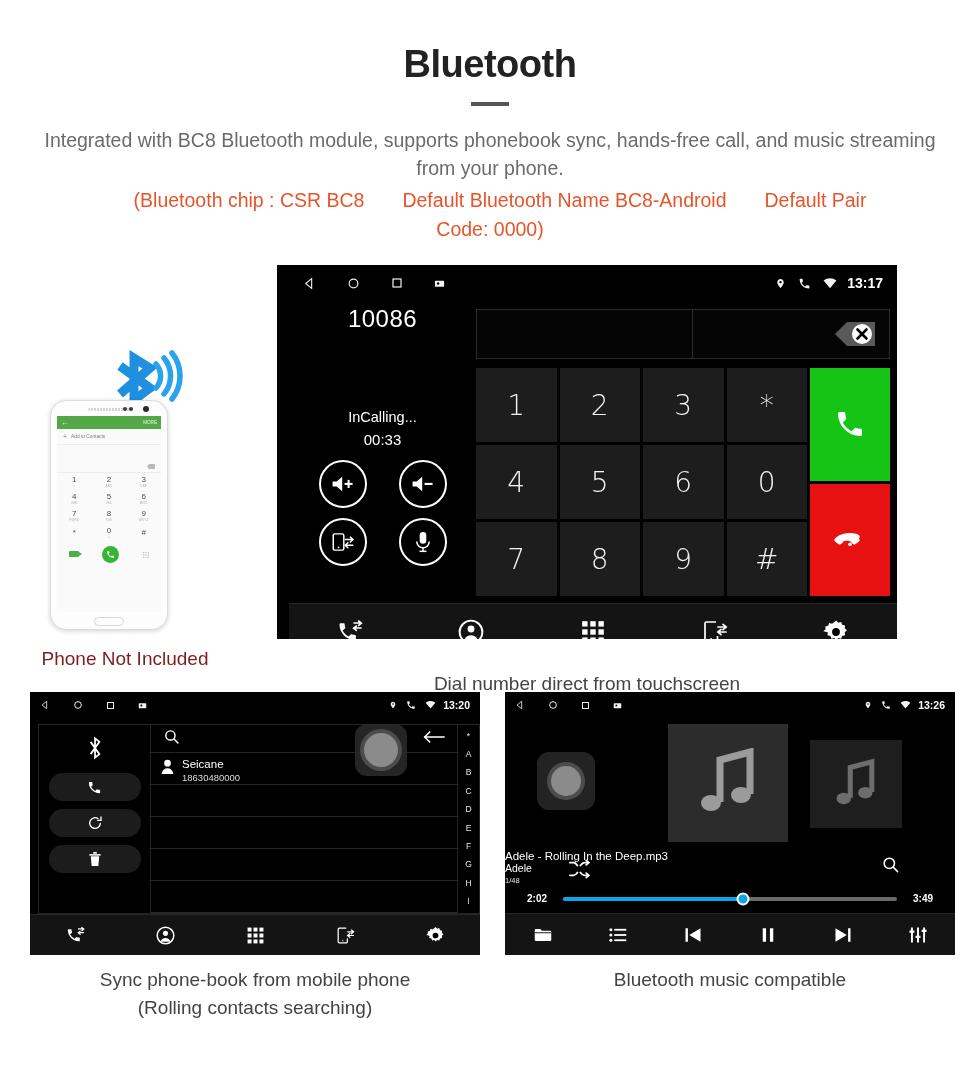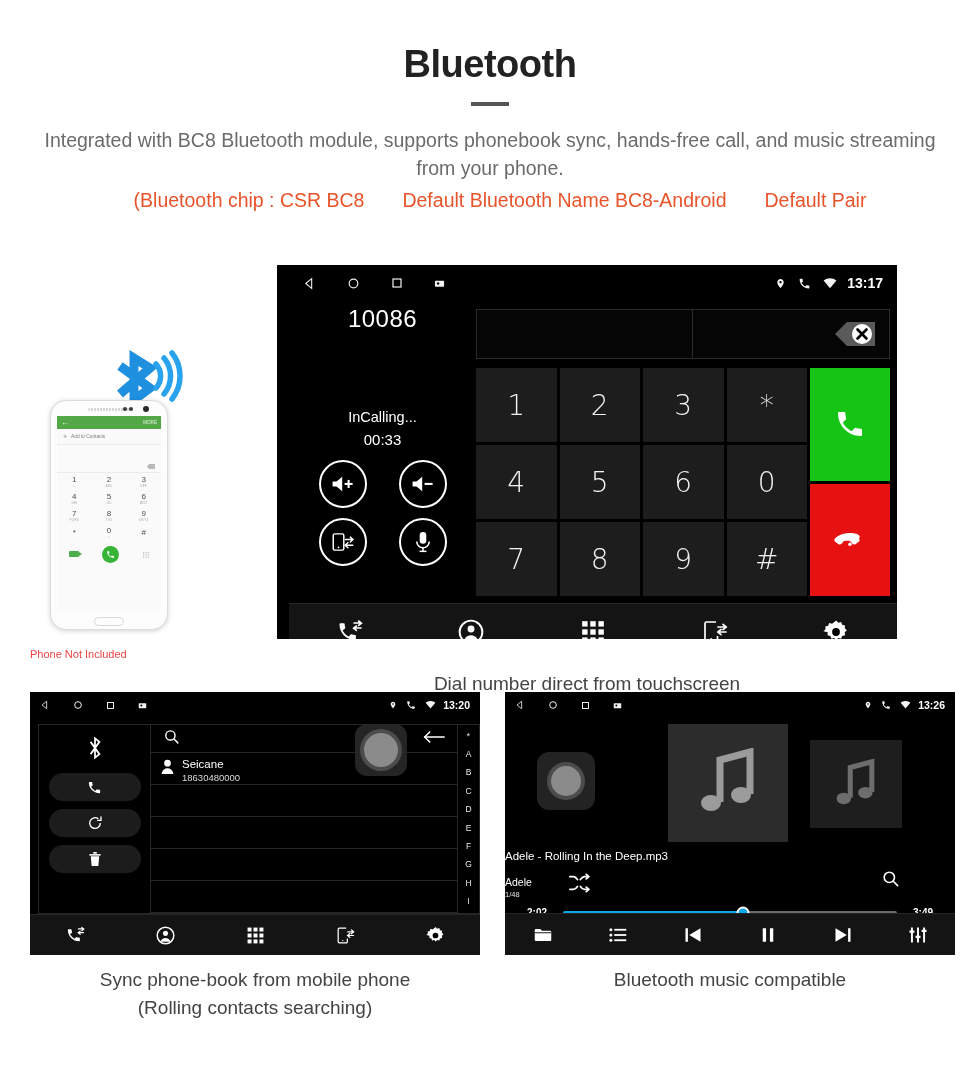--- a/index.html
+++ b/index.html
@@ -179,21 +179,21 @@
   .pm-kn { font-size: 8px; color:#4c4c4c; line-height: 8px; }
   .pm-ks { font-size: 3px; color:#aaa; letter-spacing:.3px; }
   .pm-actions { height: 26px; display:flex; align-items:center; justify-content:space-around; }
   .pm-vid { width:10px; height:6px; background:#4cae4c; border-radius:1px; position:relative; }
   .pm-vid:after{content:"";position:absolute;right:-3px;top:1px;border-left:3px solid #4cae4c;border-top:2px solid transparent;border-bottom:2px solid transparent;}
   .pm-callbtn { width:17px; height:17px; border-radius:50%; background:#35b435; display:flex;align-items:center;justify-content:center;}
   .pm-home { position:absolute; bottom:3px; left:50%; transform:translateX(-50%); width:30px; height:9px; border:1px solid #d8d8d8; border-radius:5px;}
   .bt-glyph { position:absolute; left: 112px; top: 348px; }
   .phone-caption {
     position:absolute; left: 30px; top: 648px; width: 190px;
-    text-align:left; color:#ef4444; font-size: 11px;
+    text-align:center; color:#7f1d1d; font-size: 19px;
   }
 
   
   #phonebook { left: 30px; top: 692px; width: 450px; height: 263px; }
   #phonebook .statusbar, #music .statusbar { height: 26px; padding: 0 10px; }
   #phonebook .sb-left > *, #music .sb-left > * { margin-right: 23px; }
   #phonebook .sb-right > *, #music .sb-right > * { margin-left: 9px; }
   #phonebook .sb-time, #music .sb-time { font-size: 10.5px; margin-left: 7px; }
 
   .pb-body { display: flex; height: 196px; padding: 6px 0 0 8px; }
@@ -229,21 +229,21 @@
 
   
   #music { left: 505px; top: 692px; width: 450px; height: 263px; }
   .mu-art { position: relative; height: 132px; }
   .art-box { position:absolute; background:#2c2c2c; display:flex; align-items:center; justify-content:center; }
   .art-main { left: 163px; top: 6px; width: 120px; height: 118px; }
   .art-side { left: 305px; top: 22px; width: 92px; height: 88px; background:#1e1e1e; }
   .art-left-touch { left: 32px; top: 34px; width: 58px; height: 58px; border-radius:12px; background:#232323; }
   .mu-meta { color:#fff; }
   .mu-track { font-size: 11.5px; }
-  .mu-artist { font-size: 10.5px; margin-top: 14px; }
+  .mu-artist { font-size: 10.5px; margin-top: 0; }
   .mu-idx { font-size: 7.5px; margin-top: 2px; color:#e6e6e6; }
   .mu-ctrlrow { position:relative; height: 0; }
   .mu-shuffle { position:absolute; left: 63px; top: -26px; }
   .mu-search  { position:absolute; right: 55px; top: -30px; }
   .mu-prog { display:flex; align-items:center; gap: 10px; padding: 8px 22px 0; }
   .mu-t { color:#fff; font-size: 10px; font-weight: bold; min-width: 26px; }
   .mu-t.right { text-align:right; }
   .mu-bar { flex:1; height: 4px; background:#6a6a6a; border-radius:2px; position:relative; }
   .mu-fill { position:absolute; left:0; top:0; height:100%; background:#0aa6e8; border-radius:2px; }
   .mu-knob { position:absolute; top:50%; width: 13px; height: 13px; border-radius:50%; background:#0aa6e8; border:2px solid #fff; transform: translate(-50%,-50%); }
@@ -264,20 +264,21 @@
 </head>
 <body>
 
 <div class="page">
 
   <div class="title">Bluetooth</div>
   <div class="title-rule"></div>
   <div class="subtitle">Integrated with BC8 Bluetooth module, supports phonebook sync, hands-free call, and music streaming from your phone.</div>
   <div class="orange-note">
     <span class="seg">(Bluetooth chip : CSR BC8</span><span class="gap"></span><span class="seg">Default Bluetooth Name BC8-Android</span><span class="gap"></span><span class="seg">Default Pair</span>
+    <div>Code: 0000)</div>
   </div>
 
   <div class="bt-glyph">
     <svg width="78" height="62" viewBox="0 0 78 62">
       <path d="M8 46 L38 20 L22 10 L22 52 L38 40 L8 18" fill="none" stroke="#1f8fe0" stroke-width="9" stroke-linejoin="miter"></path>
       <path d="M44 40 A18 18 0 0 0 44 16" fill="none" stroke="#2aa3ef" stroke-width="5.5" stroke-linecap="round"></path>
       <path d="M52 46 A28 28 0 0 0 52 10" fill="none" stroke="#2aa3ef" stroke-width="5.5" stroke-linecap="round"></path>
       <path d="M60 51 A37 37 0 0 0 60 5" fill="none" stroke="#2aa3ef" stroke-width="5.5" stroke-linecap="round"></path>
     </svg>
   </div>

